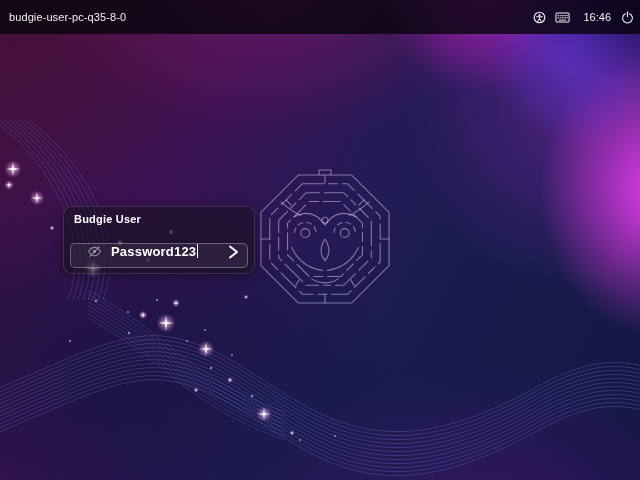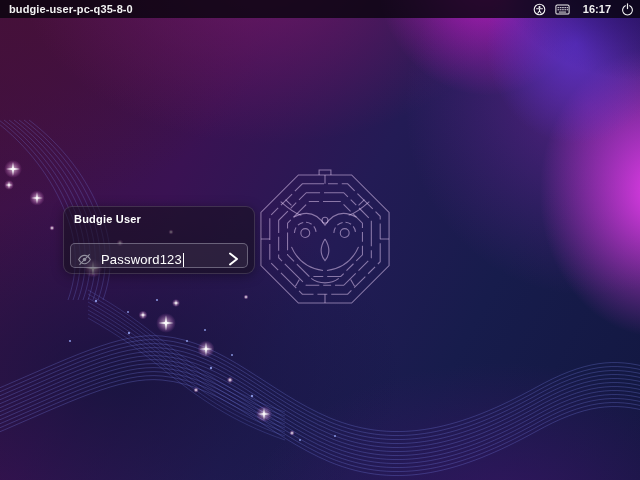--- a/index.html
+++ b/index.html
@@ -19,25 +19,25 @@
       radial-gradient(ellipse 50% 55% at 4% 0%,   rgba(70,16,56,.9),  rgba(70,16,56,0) 78%),
       radial-gradient(ellipse 55% 45% at 78% 108%, rgba(62,20,104,.75), rgba(62,20,104,0) 72%),
       radial-gradient(ellipse 60% 50% at 18% 78%, rgba(16,20,58,.75), rgba(16,20,58,0) 75%),
       linear-gradient(118deg, #41113f 0%, #3a1253 30%, #231b55 52%, #171c4c 72%, #121740 100%);
   }
 
   .deco { position:absolute; left:0; top:0; pointer-events:none; }
 
   
   .panel {
-    position:absolute; left:0; top:0; width:640px; height:18px;
+    position:absolute; left:0; top:0; width:640px; height:34px;
     background:rgba(7,4,13,.8);
     display:flex; align-items:center;
     color:#f2f2f2; font-size:11px; line-height:18px;
-    padding:0 6px 0 9px; z-index:30;font-weight:bold;
+    padding:0 6px 0 9px; z-index:30;
   }
   .panel .hostname { letter-spacing:.1px; }
   .panel .spacer { flex:1; }
   .panel .tray { display:flex; align-items:center; }
   .panel .tray svg { display:block; }
   .icon-btn { display:flex; align-items:center; justify-content:center; cursor:default; }
   .a11y { margin-right:9px; }
   .kbd  { margin-right:13px; }
   .clock { margin-right:10px; font-size:11px; }
 
@@ -52,22 +52,23 @@
   }
   .dialog .username {
     position:absolute; left:10px; top:6px;
     font-size:11px; font-weight:bold; color:#ffffff; letter-spacing:.2px;
   }
   .entry {
     position:absolute; left:6px; right:6px; bottom:5px; height:25px;
     background:rgba(62,52,78,.45);
     border:1px solid rgba(235,235,245,.33);
     border-radius:5px;
-    display:flex; align-items:flex-end;
-    padding-left:6px;
+    display:flex; align-items:flex-start;
+    padding-left:16px;
+    font-weight:bold;
   }
   .entry .pw-text { margin-left:9px; font-size:13px; color:#ffffff; letter-spacing:.2px; }
   .caret { width:1px; height:14px; background:#ffffff; margin-left:1px; }
   .submit { margin-left:auto; margin-right:7px; display:flex; align-items:center; cursor:default; }
 </style>
 </head>
 <body>
 
 <div class="screen">
 
@@ -189,21 +190,21 @@
           <circle cx="7" cy="4.4" r="1.2" fill="#f2f2f2"></circle>
           <path d="M3.8,6.2 L10.2,6.2 M7,6.2 L7,8.4 M7,8.4 L5.2,11 M7,8.4 L8.8,11" stroke="#f2f2f2" stroke-width="1.1" fill="none" stroke-linecap="round"></path>
         </svg>
       </span>
       <span class="icon-btn kbd">
         <svg width="15" height="11" viewBox="0 0 16 12">
           <rect x="0.8" y="1" width="14.4" height="10" rx="1.5" fill="none" stroke="#f2f2f2" stroke-width="1.1"></rect>
           <path d="M3,4 H4 M5.5,4 H6.5 M8,4 H9 M10.5,4 H11.5 M13,4 H13.6 M3,6.3 H4 M5.5,6.3 H6.5 M8,6.3 H9 M10.5,6.3 H11.5 M13,6.3 H13.6 M4.5,8.8 H11.5" stroke="#f2f2f2" stroke-width="1" fill="none" stroke-linecap="round"></path>
         </svg>
       </span>
-      <span class="clock">16:17</span>
+      <span class="clock">16:46</span>
       <span class="icon-btn">
         <svg width="13" height="13" viewBox="0 0 14 14">
           <path d="M4.6,2.9 A5.3,5.3 0 1 0 9.4,2.9" fill="none" stroke="#f2f2f2" stroke-width="1.2" stroke-linecap="round"></path>
           <path d="M7,0.8 L7,6" stroke="#f2f2f2" stroke-width="1.3" stroke-linecap="round"></path>
         </svg>
       </span>
     </span>
   </div>
 
   <div class="dialog">

